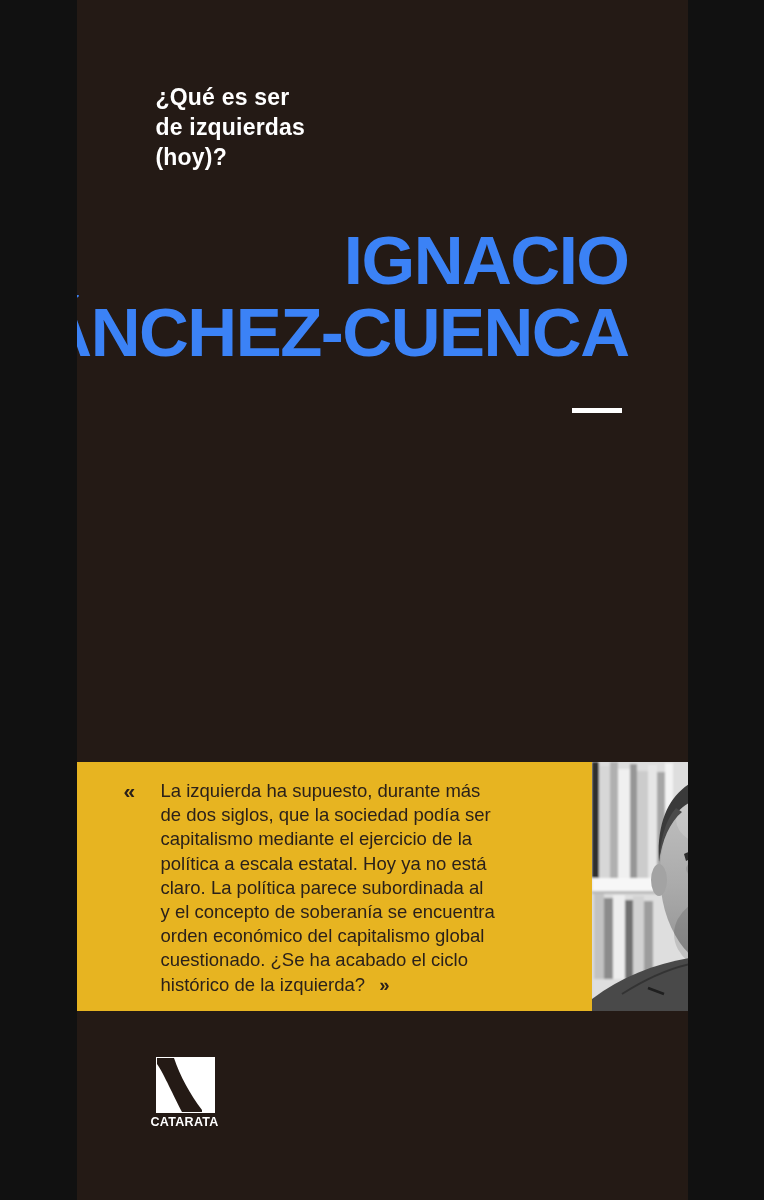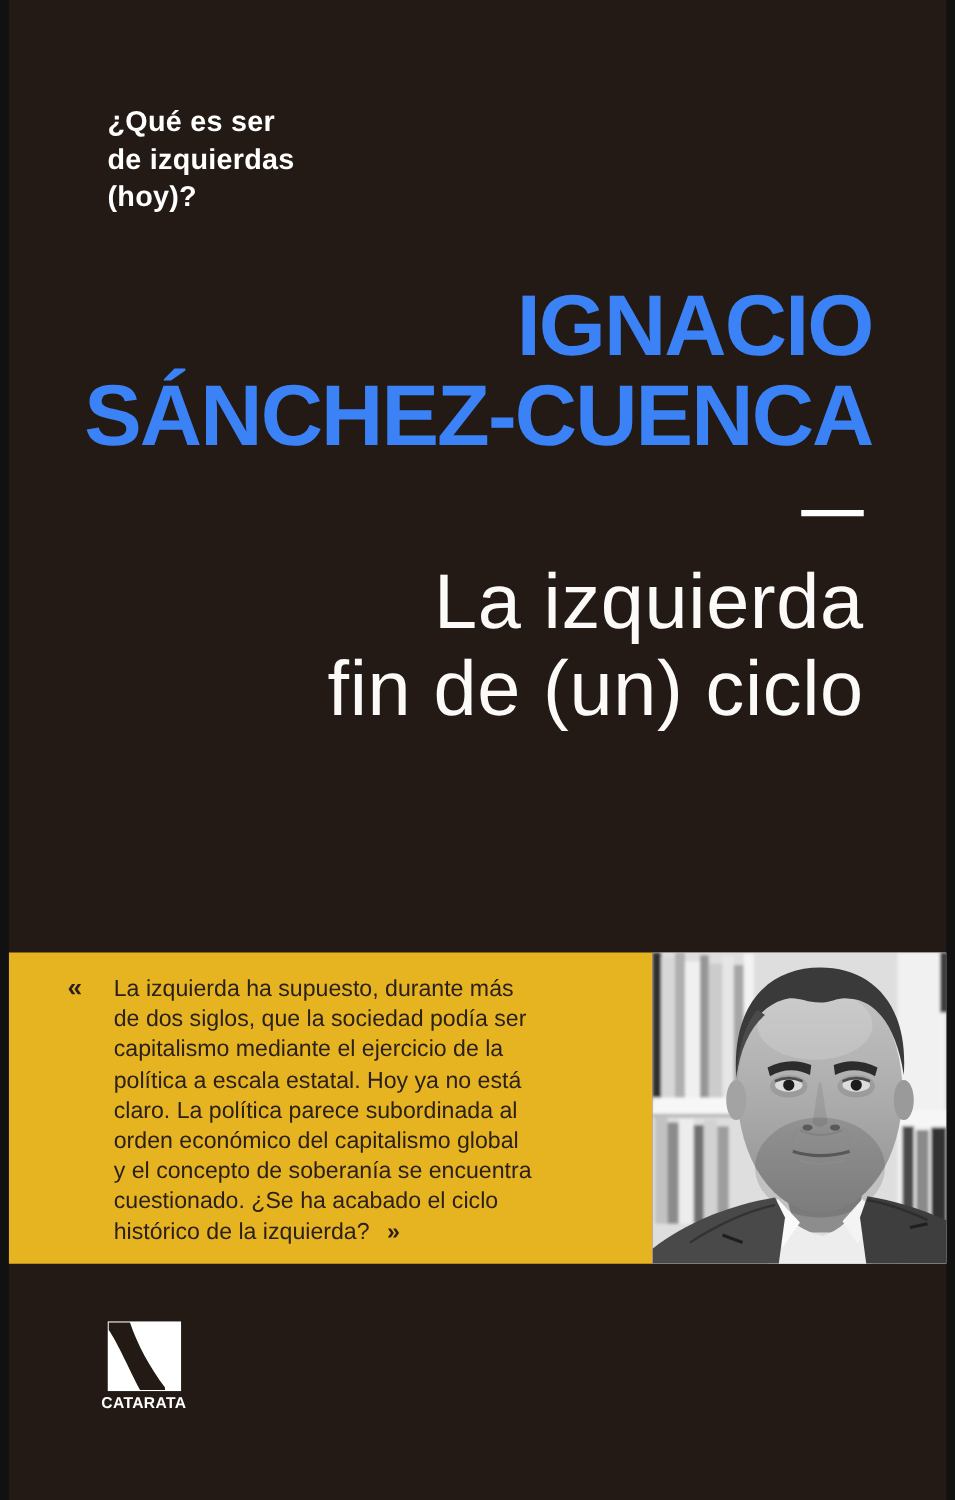--- a/index.html
+++ b/index.html
@@ -1,19 +1,19 @@
 <!DOCTYPE html>
 <html><head>
 <meta charset="utf-8">
 <style>
   html,body{margin:0;padding:0;background:#111;}
   *{box-sizing:border-box;}
   .cover{
     position:relative;
-    width:750px;height:1200px;
+    width:611px;height:1200px;
     background:#241a15;
     overflow:hidden;
     font-family:"Liberation Sans", sans-serif;
     margin:0 auto;
   }
   
   .tagline{
     position:absolute;left:79px;top:82px;
     color:#ffffff;
     font-size:23px;font-weight:700;
@@ -100,35 +100,31 @@
     <div><span class="light">(hoy)</span><span class="bold">?</span></div>
   </div>
 
   <div class="author">
     <div>IGNACIO</div>
     <div>SÁNCHEZ-CUENCA</div>
   </div>
 
   <div class="dash"></div>
 
-  <div class="title">
-    <div>La izquierda</div>
-    <div>fin de (un) ciclo</div>
-  </div>
 
   <div class="quote-box">
     <div class="quote-open">«</div>
     <div class="quote-lines">
       <div>La izquierda ha supuesto, durante más</div>
       <div>de dos siglos, que la sociedad podía ser</div>
       <div>capitalismo mediante el ejercicio de la</div>
       <div>política a escala estatal. Hoy ya no está</div>
       <div>claro. La política parece subordinada al</div>
+      <div>y el concepto de soberanía se encuentra</div>
       <div>orden económico del capitalismo global</div>
-      <div>y el concepto de soberanía se encuentra</div>
       <div>cuestionado. ¿Se ha acabado el ciclo</div>
       <div><span>histórico de la izquierda?</span><span class="quote-close">»</span></div>
     </div>
   </div>
 
   <div class="photo">
     <svg width="249" height="249" viewBox="0 0 249 249" xmlns="http://www.w3.org/2000/svg">
       <defs>
         <linearGradient id="faceG" x1="0" y1="0" x2="0" y2="1">
           <stop offset="0" stop-color="#c6c6c6"></stop>

